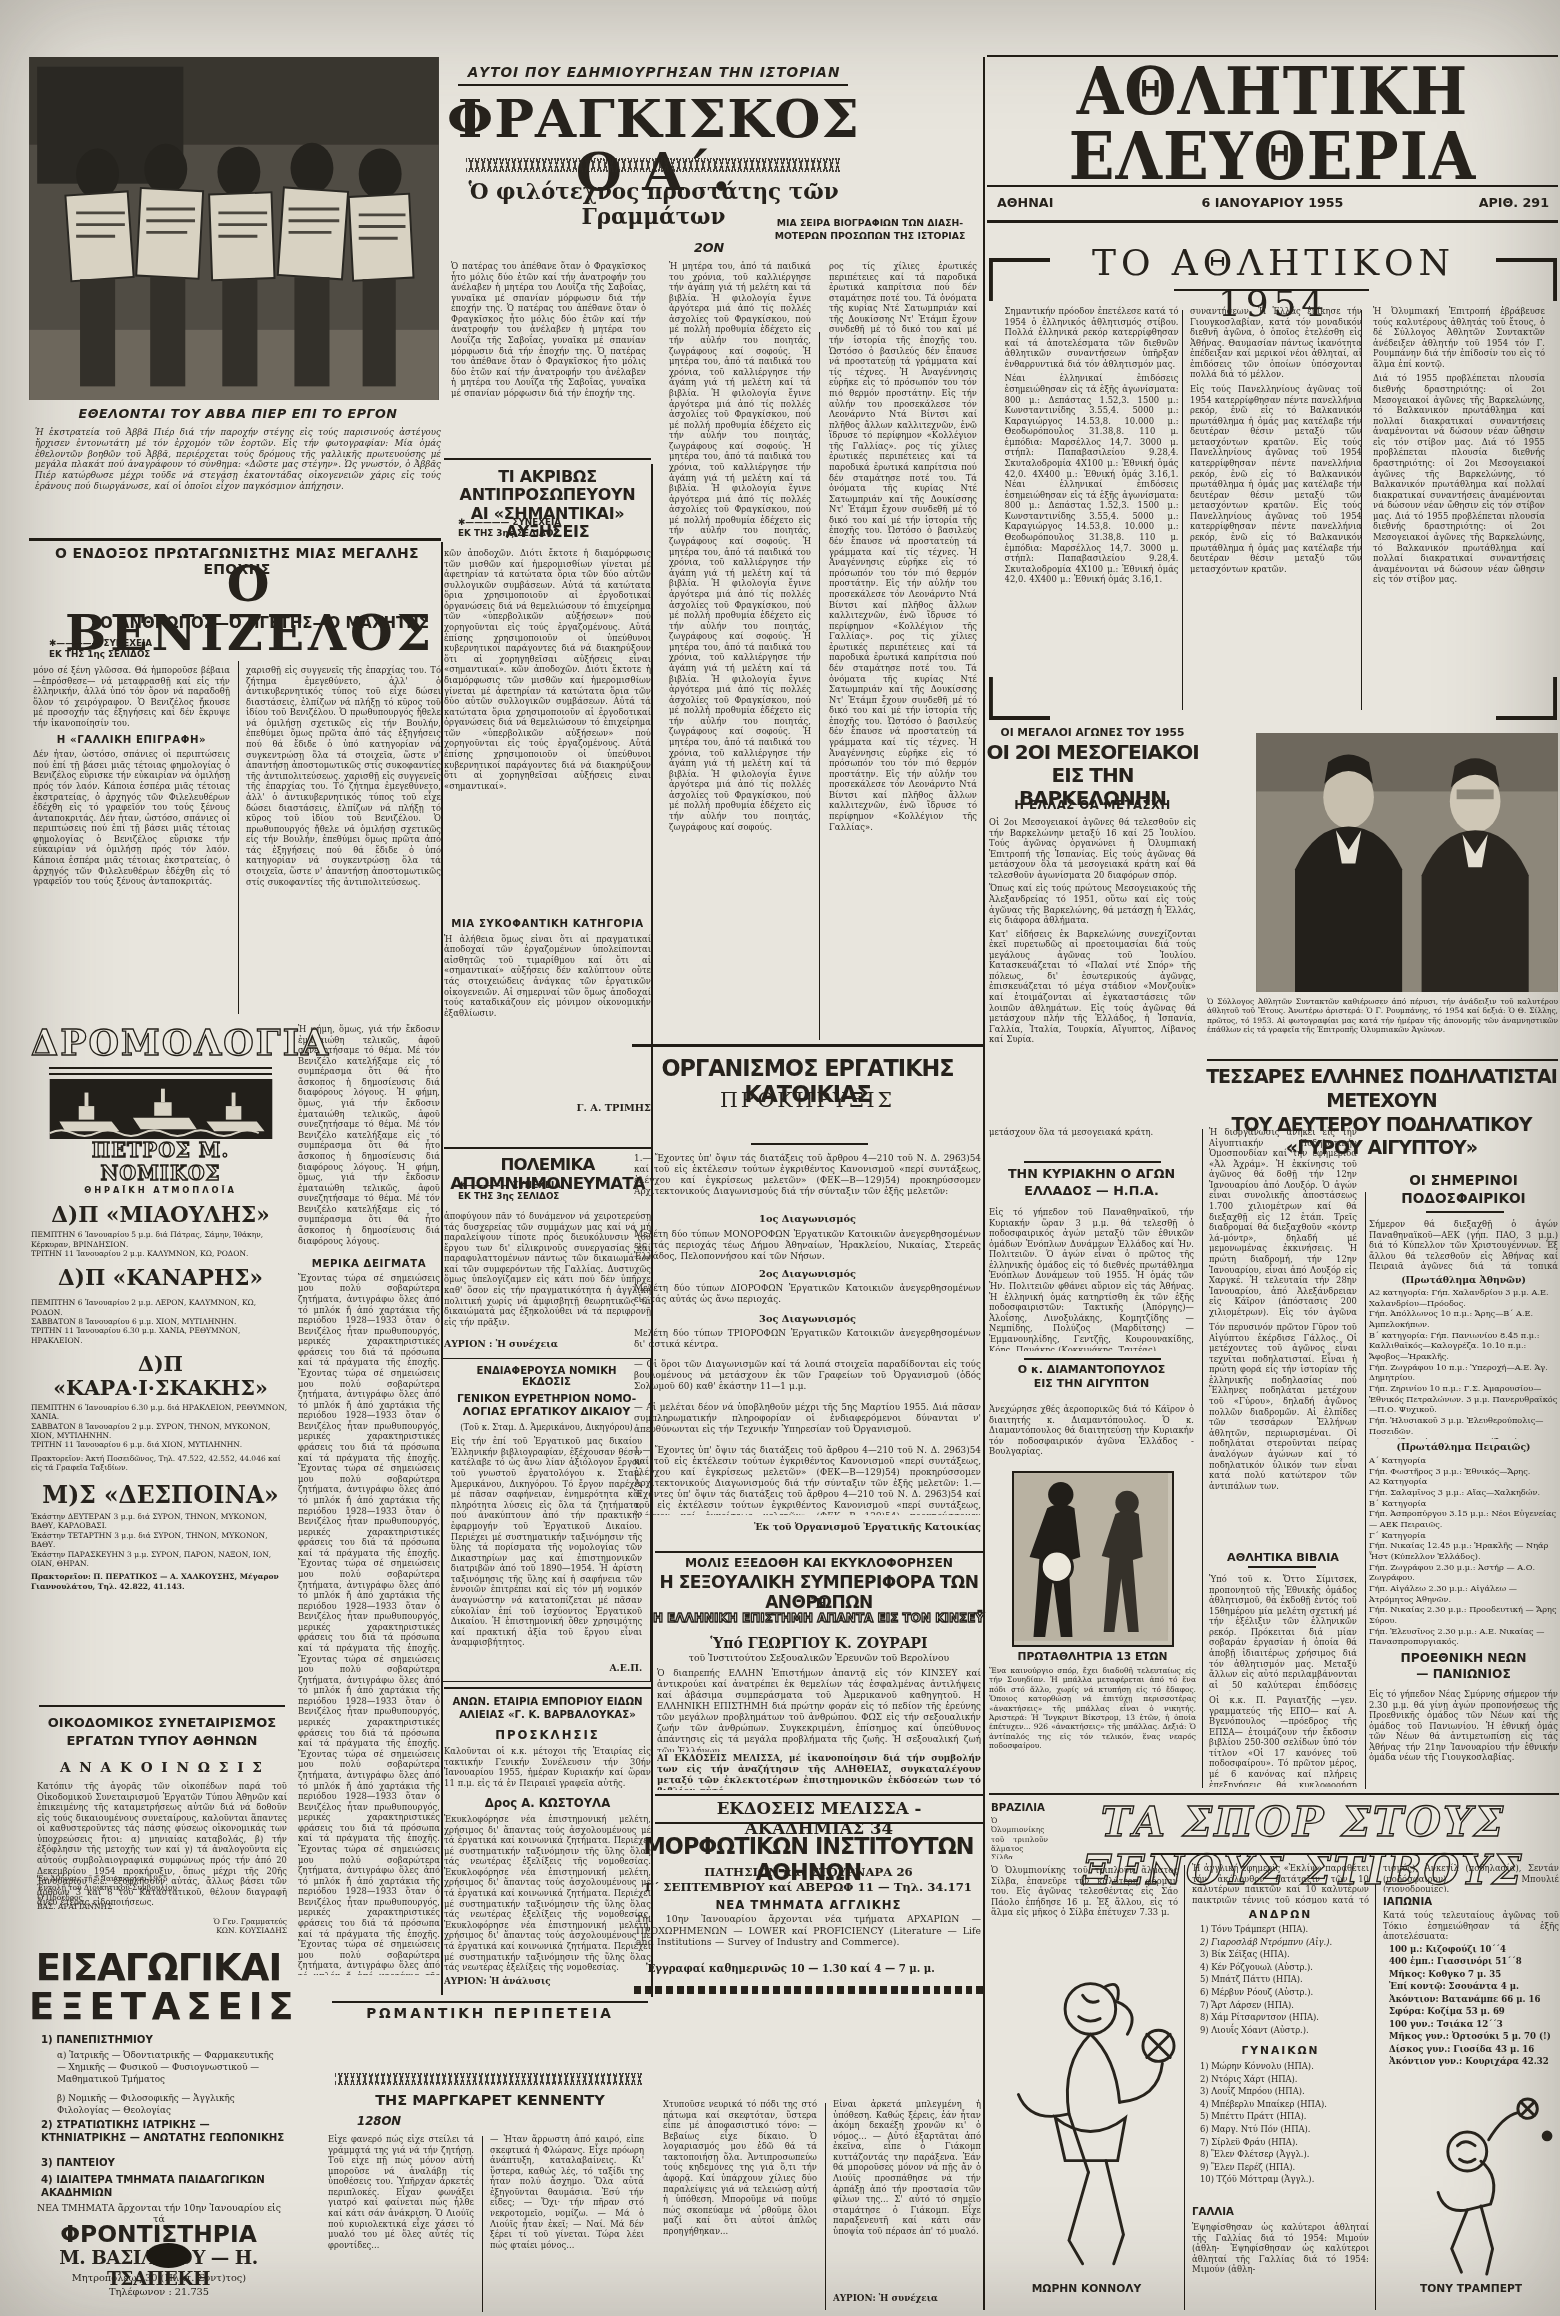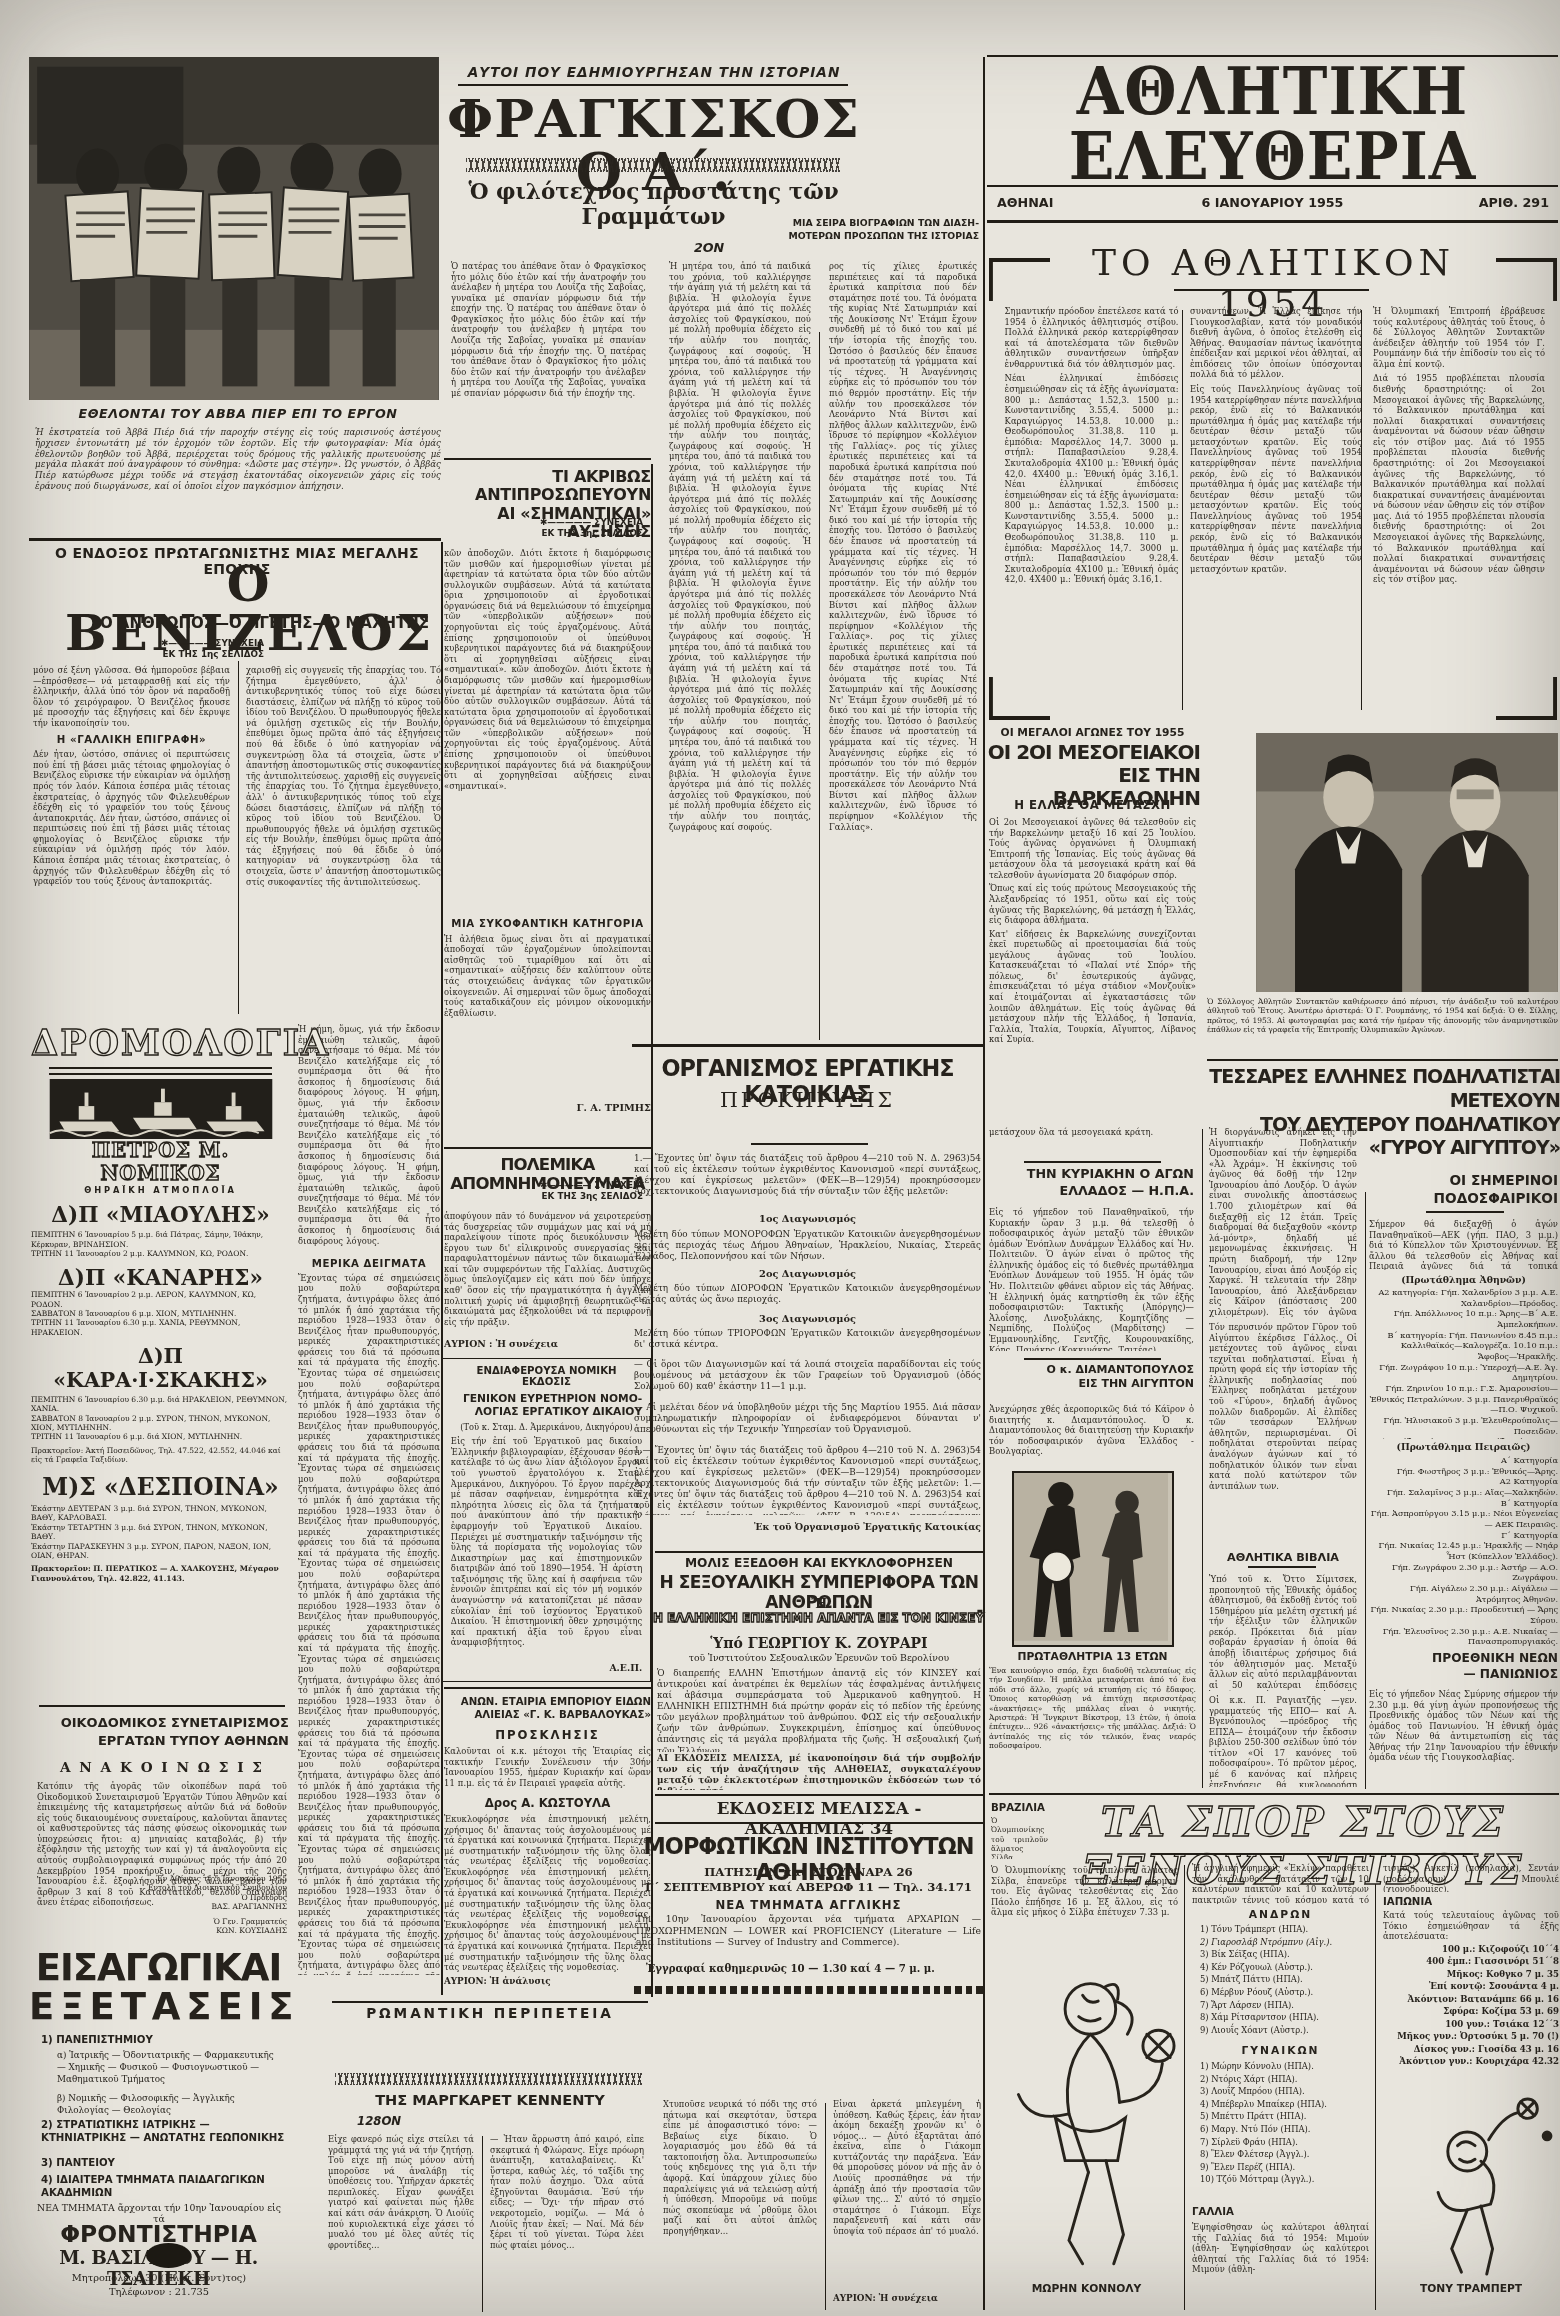--- a/index.html
+++ b/index.html
@@ -3,21 +3,21 @@
 <meta charset="utf-8">
 <style>
   html,body{margin:0;padding:0;background:#b8b4aa;}
   .page{position:relative;width:1560px;height:2316px;background:#e8e5dd;overflow:hidden;
         box-shadow:inset 0 0 117px rgba(60,55,45,.35);font-family:"DejaVu Serif",serif;color:#26221c;}
   .abs{position:absolute;}
   .j{font-size:8.4px;line-height:1.26;text-align:justify;color:#2b2720;overflow:hidden;letter-spacing:0.05px;word-spacing:0.4px;}
   .t{font-size:7.5px;line-height:1.25;}
   .c{text-align:center;}
   .r{text-align:right;}
-  .pre{white-space:pre-line;text-align:right;}
+  .pre{white-space:pre-line;}
   .sans{font-family:"DejaVu Sans",sans-serif;}
   .serif{font-family:"DejaVu Serif",serif;}
   .b{font-weight:700;}
   .i{font-style:italic;}
   .rule{background:#211d16;}
   .kick{font-family:"DejaVu Sans",sans-serif;font-weight:700;}
   .outline{color:#ece9e0;-webkit-text-stroke:1.3px #25211a;}
   .wavy{background:
      repeating-linear-gradient(105deg,#2a2620 0 1.5px,transparent 1.5px 5.9px),
      repeating-linear-gradient(75deg,#2a2620 0 1.5px,transparent 1.5px 5.9px);
@@ -168,21 +168,21 @@
           <rect x="188" y="14" width="4" height="14"></rect>
       </g>
       <path d="M0 56q12-6 24 0t24 0 24 0 24 0 24 0 24 0 24 0 24 0 24 0" stroke="#d9d4c6" stroke-width="2" fill="none"></path>
     </svg>
     <div class="serif b c outline" style="font-size:19.5px;letter-spacing:1px">ΠΕΤΡΟΣ Μ. ΝΟΜΙΚΟΣ</div>
     <div class="kick c" style="font-size:8.3px;letter-spacing:2.9px">ΘΗΡΑΪΚΗ ΑΤΜΟΠΛΟΪΑ</div>
     <div class="serif b c" style="font-size:21.5px;margin-top:7.8px">Δ)Π «ΜΙΑΟΥΛΗΣ»</div>
     <div class="t" style="margin-top:2.9px">ΠΕΜΠΤΗΝ 6 Ἰανουαρίου 5 μ.μ. διά Πάτρας, Σάμην, Ἰθάκην, Κέρκυραν, ΒΡΙΝΔΗΣΙΟΝ.</div>
     <div class="t">ΤΡΙΤΗΝ 11 Ἰανουαρίου 2 μ.μ. ΚΑΛΥΜΝΟΝ, ΚΩ, ΡΟΔΟΝ.</div>
     <div class="serif b c" style="font-size:21.5px;margin-top:6.8px">Δ)Π «ΚΑΝΑΡΗΣ»</div>
-    <div class="t" style="margin-top:0">ΠΕΜΠΤΗΝ 6 Ἰανουαρίου 2 μ.μ. ΛΕΡΟΝ, ΚΑΛΥΜΝΟΝ, ΚΩ, ΡΟΔΟΝ.</div>
+    <div class="t" style="margin-top:8px">ΠΕΜΠΤΗΝ 6 Ἰανουαρίου 2 μ.μ. ΛΕΡΟΝ, ΚΑΛΥΜΝΟΝ, ΚΩ, ΡΟΔΟΝ.</div>
     <div class="t">ΣΑΒΒΑΤΟΝ 8 Ἰανουαρίου 6 μ.μ. ΧΙΟΝ, ΜΥΤΙΛΗΝΗΝ.</div>
     <div class="t">ΤΡΙΤΗΝ 11 Ἰανουαρίου 6.30 μ.μ. ΧΑΝΙΑ, ΡΕΘΥΜΝΟΝ, ΗΡΑΚΛΕΙΟΝ.</div>
     <div class="serif b c" style="font-size:20.5px;margin-top:6.8px">Δ)Π «ΚΑΡΑ·Ι·ΣΚΑΚΗΣ»</div>
     <div class="t" style="margin-top:2.9px">ΠΕΜΠΤΗΝ 6 Ἰανουαρίου 6.30 μ.μ. διά ΗΡΑΚΛΕΙΟΝ, ΡΕΘΥΜΝΟΝ, ΧΑΝΙΑ.</div>
     <div class="t">ΣΑΒΒΑΤΟΝ 8 Ἰανουαρίου 2 μ.μ. ΣΥΡΟΝ, ΤΗΝΟΝ, ΜΥΚΟΝΟΝ, ΧΙΟΝ, ΜΥΤΙΛΗΝΗΝ.</div>
     <div class="t">ΤΡΙΤΗΝ 11 Ἰανουαρίου 6 μ.μ. διά ΧΙΟΝ, ΜΥΤΙΛΗΝΗΝ.</div>
     <div class="t" style="margin-top:3.9px">Πρακτορεῖον: Ἀκτή Ποσειδῶνος, Τηλ. 47.522, 42.552, 44.046 καί εἰς τά Γραφεῖα Ταξιδίων.</div>
     <div class="serif b c" style="font-size:23.4px;margin-top:8.8px">Μ)Σ «ΔΕΣΠΟΙΝΑ»</div>
     <div class="t" style="margin-top:2.9px">Ἑκάστην ΔΕΥΤΕΡΑΝ 3 μ.μ. διά ΣΥΡΟΝ, ΤΗΝΟΝ, ΜΥΚΟΝΟΝ, ΒΑΘΥ, ΚΑΡΛΟΒΑΣΙ.</div>
     <div class="t">Ἑκάστην ΤΕΤΑΡΤΗΝ 3 μ.μ. διά ΣΥΡΟΝ, ΤΗΝΟΝ, ΜΥΚΟΝΟΝ, ΒΑΘΥ.</div>

